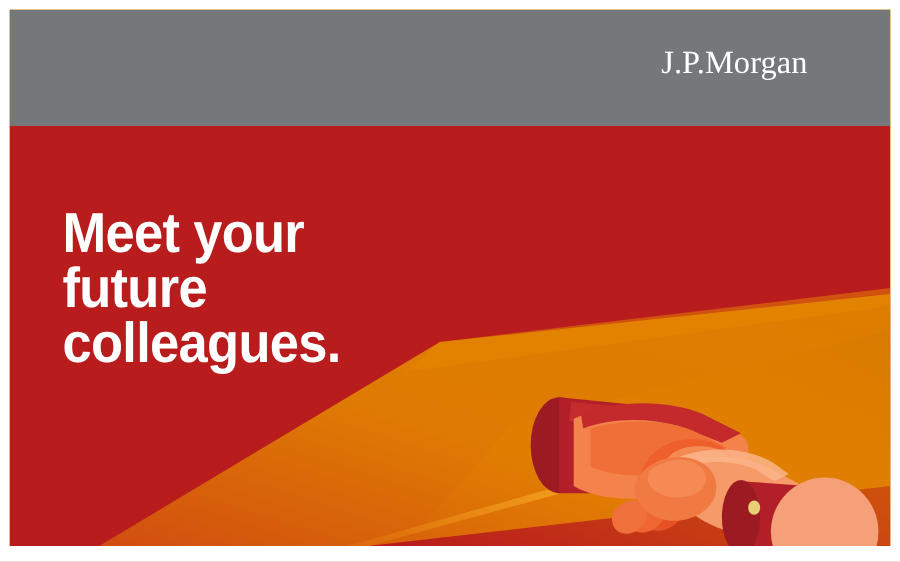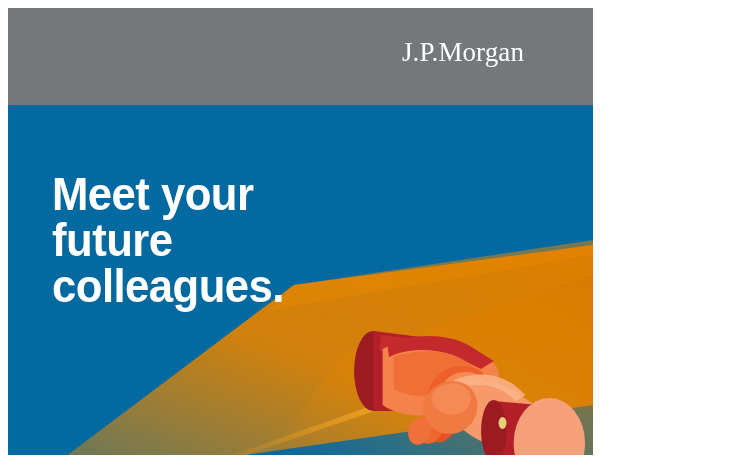--- a/index.html
+++ b/index.html
@@ -7,21 +7,21 @@
   body{
     width:750px;height:468px;overflow:hidden;
     font-family:"Liberation Sans", sans-serif;
     -webkit-font-smoothing:antialiased;
   }
 
   
   .banner{
     position:absolute;
     left:8px; top:8px;
-    width:585px; height:447px;
+    width:734px; height:447px;
     background:#ef8c00;
     overflow:hidden;
   }
 
   
   .header-band{
     position:absolute;
     left:0; top:0;
     width:100%; height:97px;
     background:#74787b;
@@ -37,21 +37,21 @@
     letter-spacing:.1px;
     white-space:nowrap;
     user-select:none;
   }
 
   
   .stage{
     position:absolute;
     left:0; top:97px;
     width:100%; height:350px;
-    background:#0369a1;
+    background:#b91c1c;
     overflow:hidden;
   }
 
   
   .headline{
     position:absolute;
     left:44px;
     top:66px;
     margin:0;
     color:#ffffff;

